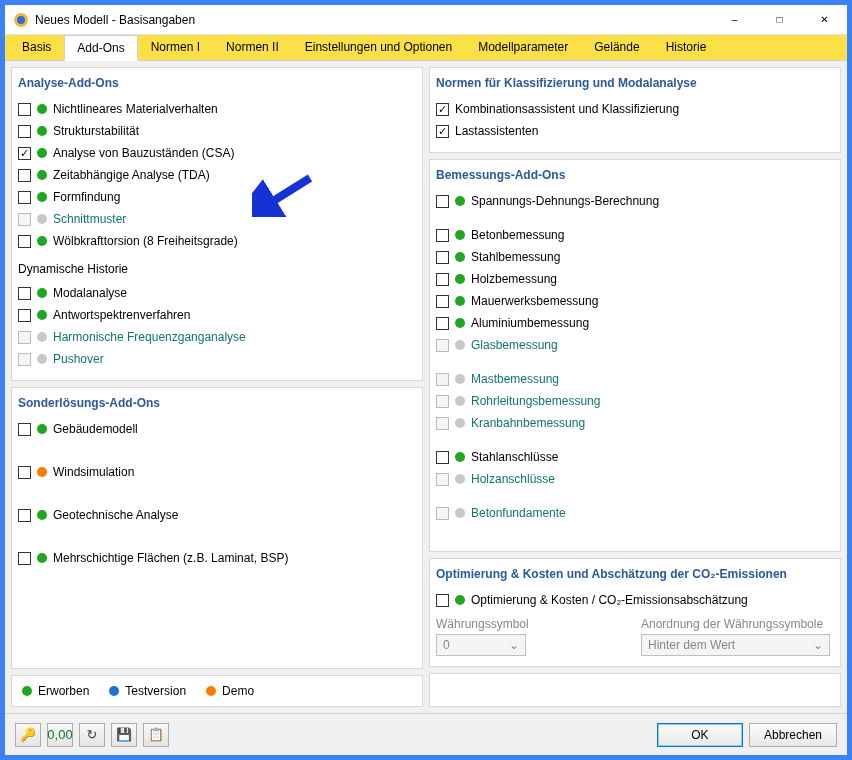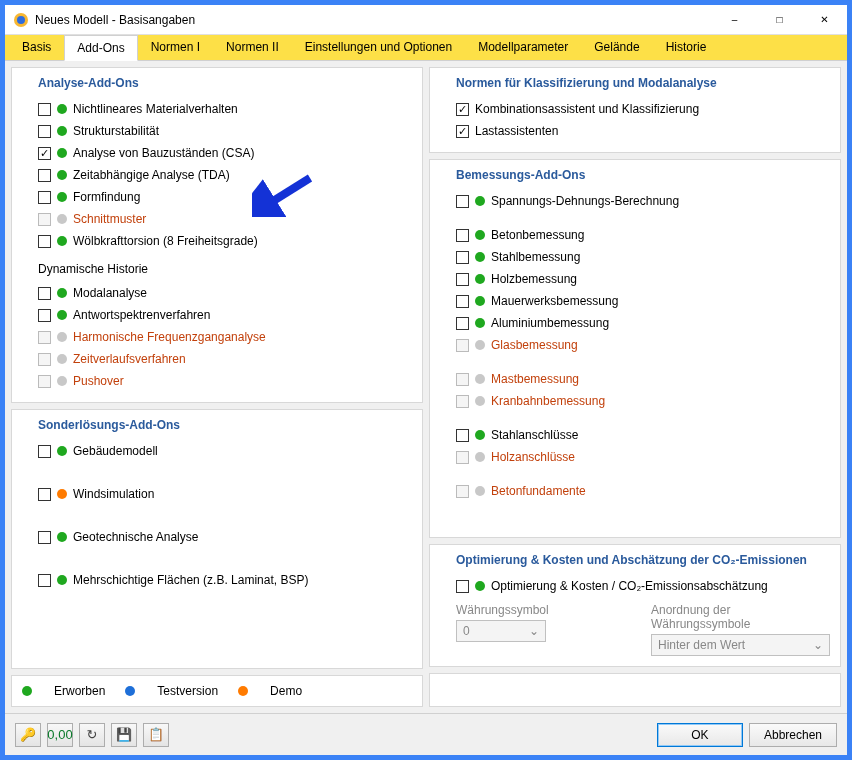--- a/index.html
+++ b/index.html
@@ -8,36 +8,36 @@
   .titlebar { height: 30px; display: flex; align-items: center; background: #fff; border-bottom: 1px solid #e0e0e0; }
   .titlebar .icon { width: 16px; height: 16px; margin: 0 6px 0 8px; display: inline-flex; }
   .title-text { flex: 1; font-size: 12px; color: #000; }
   .win-btns { display: flex; }
   .win-btn { width: 45px; height: 29px; display:flex; align-items:center; justify-content:center; font-family: "Segoe UI Symbol", sans-serif; font-size: 10px; color:#000; }
   .tabs { display: flex; background: #fde047; border-bottom: 1px solid #d0d0d0; padding-left: 4px; height: 26px; align-items: flex-end; }
   .tab { padding: 5px 12px; font-size: 12px; color: #000; border: 1px solid transparent; cursor: default; }
   .tab.active { background: #fff; border: 1px solid #d0d0d0; border-bottom: 1px solid #fff; position: relative; top: 1px; }
   .content { flex: 1; display: flex; padding: 6px; gap: 6px; background: #f0f0f0; overflow: hidden; }
   .col { flex: 1; display: flex; flex-direction: column; gap: 6px; overflow: hidden; }
-  .panel { background: #fff; border: 1px solid #d8d8d8; padding: 8px 10px 10px 26px; position: relative; }
+  .panel { background: #fff; border: 1px solid #d8d8d8; padding: 8px 10px 10px 6px; position: relative; }
   .panel-title { color: #2a5a9c; font-weight: bold; font-size: 12px; margin-bottom: 8px; }
   .sub-title { font-weight: normal; color: #000; margin: 10px 0 6px 0; font-size: 12px; }
   .row { display:flex; align-items:center; height: 22px; gap: 6px; }
   .chk { width: 13px; height: 13px; border: 1px solid #333; background: #fff; display:inline-flex; align-items:center; justify-content:center; font-size:10px; line-height:1; }
   .chk.checked::after { content: "✓"; font-size: 11px; color:#000; }
   .chk.disabled { border-color: #bbb; background: #f5f5f5; }
   .dot { width: 10px; height: 10px; border-radius: 50%; flex-shrink:0; }
   .dot.green { background: #1fa81f; }
   .dot.orange { background: #ff7b00; }
   .dot.blue { background: #1e6fd8; }
   .dot.gray { background: #c8c8c8; }
   .lbl { font-size: 12px; }
-  .lbl.disabled { color: #c2410c; }
+  .lbl.disabled { color: #0f766e; }
   .legend-row { display:flex; align-items:center; gap:8px; padding: 8px 10px; background:#fff; border:1px solid #d8d8d8; margin-top:auto;}
-  .legend-item { display:flex; align-items:center; gap:22px; margin-right:12px;}
+  .legend-item { display:flex; align-items:center; gap:6px; margin-right:12px;}
   .footer { height: 42px; background:#f0f0f0; border-top:1px solid #d0d0d0; display:flex; align-items:center; padding:0 10px; gap:6px; }
   .tool-btn { width:26px; height:24px; border:1px solid #adadad; background: linear-gradient(#f8f8f8,#e4e4e4); display:flex; align-items:center; justify-content:center; font-size:13px; color:#444; }
   .spacer { flex:1; }
   .btn { min-width: 86px; height:24px; border:1px solid #adadad; background:linear-gradient(#fafafa,#e8e8e8); display:flex; align-items:center; justify-content:center; font-size:12px; padding:0 14px; }
   .btn.primary { border:1px solid #0078d7; box-shadow: inset 0 0 0 1px #91c9f7; }
   .dropdown { height:22px; border:1px solid #c0c0c0; background:#f4f4f4; display:flex; align-items:center; justify-content:space-between; padding:0 6px; font-size:12px; color:#888;}
   .field-label { font-size:12px; color:#888; margin-bottom:3px;}
   .opt-grid { display:flex; gap:16px; margin-top:6px;}
   .opt-col { flex:1; }
   .arrow { position:absolute; left:240px; top:104px; pointer-events:none; }
@@ -129,25 +129,20 @@
               <span class="lbl">Antwortspektrenverfahren</span>
             </div>
             <div class="row">
               <span class="chk disabled"></span>
               <span class="dot gray"></span>
               <span class="lbl disabled">Harmonische Frequenzganganalyse</span>
             </div>
             <div class="row">
               <span class="chk disabled"></span>
               <span class="dot gray"></span>
-              <span class="lbl disabled">Zeitverlaufsverfahren</span>
-            </div>
-            <div class="row">
-              <span class="chk disabled"></span>
-              <span class="dot gray"></span>
               <span class="lbl disabled">Pushover</span>
             </div>
           </div>
 
         <svg class="arrow" width="70" height="45">
           <defs>
               <marker id="ah" markerWidth="10" markerHeight="10" refX="2" refY="3" orient="auto">
                 <path d="M0,0 L0,6 L8,3 z" fill="#1432d6"></path>
               </marker>
             </defs>
@@ -250,20 +245,25 @@
             <div class="row">
               <span class="chk disabled"></span>
               <span class="dot gray"></span>
               <span class="lbl disabled">Glasbemessung</span>
             </div>
             <div style="height: 12px;"></div>
             <div class="row">
               <span class="chk disabled"></span>
               <span class="dot gray"></span>
               <span class="lbl disabled">Mastbemessung</span>
+            </div>
+            <div class="row">
+              <span class="chk disabled"></span>
+              <span class="dot gray"></span>
+              <span class="lbl disabled">Rohrleitungsbemessung</span>
             </div>
             <div class="row">
               <span class="chk disabled"></span>
               <span class="dot gray"></span>
               <span class="lbl disabled">Kranbahnbemessung</span>
             </div>
             <div style="height: 12px;"></div>
             <div class="row">
               <span class="chk"></span>
               <span class="dot green"></span>

